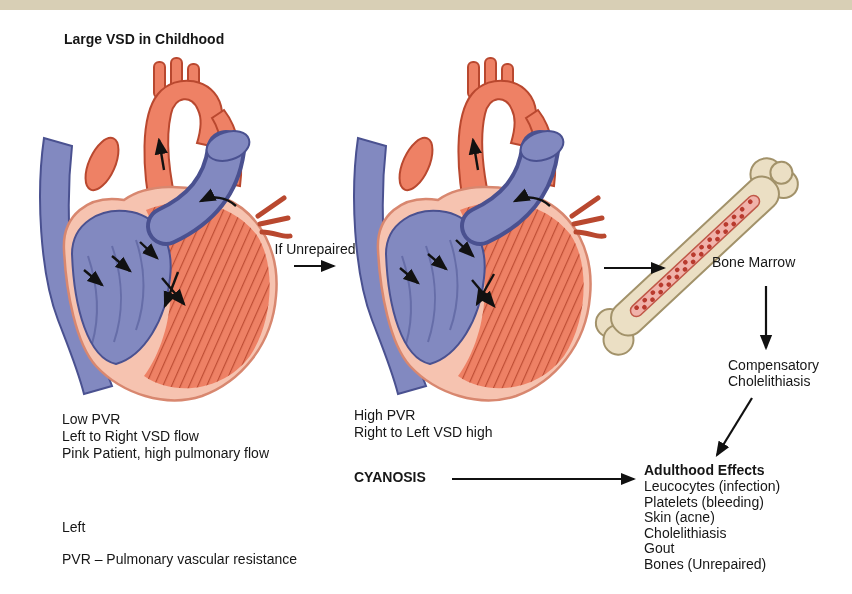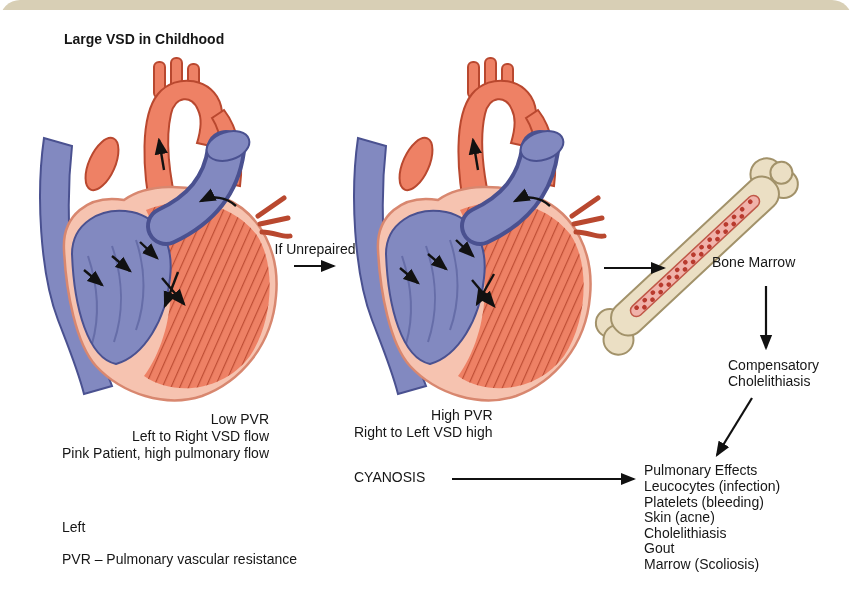--- a/index.html
+++ b/index.html
@@ -1,17 +1,17 @@
 <!DOCTYPE html>
 <html style="--top-strip: #d8cfb5; --heart-red: #ee8165; --heart-red-dark: #b9482f; --heart-blue: #8289c0; --heart-blue-dark: #4a5190; --heart-pink: #f6c3b0; --bone: #ebdfc4; --bone-edge: #a2926a; --marrow: #f0b2aa; --marrow-red: #b93a2e; --arrow: #111111;"><head>
 <meta charset="utf-8">
 <style>
   html,body{margin:0;padding:0;background:#ffffff;}
   .page{position:relative;width:852px;height:594px;background:#fff;overflow:hidden;
-        font-family:"Liberation Sans","DejaVu Sans",sans-serif;border-radius:20px;}
+        font-family:"Liberation Sans","DejaVu Sans",sans-serif;}
   .topbar{position:absolute;left:0;top:0;width:852px;height:10px;
           background:var(--top-strip,#d8cfb5);}
   .art{position:absolute;left:0;top:0;}
 
   
   .vred{fill:var(--heart-red,#ee8165);stroke:var(--heart-red-dark,#b9482f);stroke-width:2;}
   .vblue{fill:var(--heart-blue,#8289c0);stroke:var(--heart-blue-dark,#4a5190);stroke-width:2;}
   .vpink{fill:var(--heart-pink,#f6c3b0);stroke:#d8876f;stroke-width:2.5;}
   .innerred{fill:var(--heart-red,#ee8165);stroke:none;}
   .ridge{fill:none;stroke:var(--heart-blue-dark,#4a5190);stroke-width:2;opacity:.5;}
@@ -21,22 +21,22 @@
   .bone{fill:var(--bone,#ebdfc4);stroke:var(--bone-edge,#a2926a);stroke-width:2;}
   .marrow{fill:var(--marrow,#f0b2aa);stroke:#c05848;stroke-width:1.5;}
   .mdots{fill:none;stroke:var(--marrow-red,#b93a2e);stroke-width:4.5;stroke-linecap:round;stroke-dasharray:0.1 11;}
   .flow{fill:none;stroke:var(--arrow,#111);stroke-width:2.4;marker-end:url(#ah);}
   .conn{fill:none;stroke:var(--arrow,#111);stroke-width:2.2;marker-end:url(#ah);}
 
   
   .t{position:absolute;font-size:14px;color:#161616;white-space:nowrap;line-height:16px;}
   .title{font-weight:bold;font-size:14px;}
   .center{transform:translateX(-50%);}
-  .bold{font-weight:normal;}
-  .cap{line-height:17px;text-align:right;}
+  .bold{font-weight:bold;}
+  .cap{line-height:17px;}
   .sys{line-height:15.5px;}
 </style>
 </head>
 <body>
 
 <div class="page">
   <div class="topbar"></div>
 
   <svg class="art" width="852" height="594" viewBox="0 0 852 594" xmlns="http://www.w3.org/2000/svg" xmlns:xlink="http://www.w3.org/1999/xlink">
     <defs>
@@ -145,26 +145,26 @@
     <div>Pink Patient, high pulmonary flow</div>
   </div>
 
   <div class="t cap" style="left:354px;top:407px">
     <div>High PVR</div>
     <div>Right to Left VSD high</div>
   </div>
   <div class="t bold" style="left:354px;top:469px">CYANOSIS</div>
 
   <div class="t sys" style="left:644px;top:462px">
-    <div class="bold" style="line-height:17px">Pulmonary Effects</div>
+    <div class="bold" style="line-height:17px">Adulthood Effects</div>
     <div>Leucocytes (infection)</div>
     <div>Platelets (bleeding)</div>
     <div>Skin (acne)</div>
     <div>Cholelithiasis</div>
     <div>Gout</div>
-    <div>Marrow (Scoliosis)</div>
+    <div>Bones (Unrepaired)</div>
   </div>
 
   <div class="t" style="left:62px;top:519px">Left</div>
   <div class="t cap" style="left:62px;top:551px">
     <div>PVR – Pulmonary vascular resistance</div>
   </div>
 </div>
 
 </body></html>

